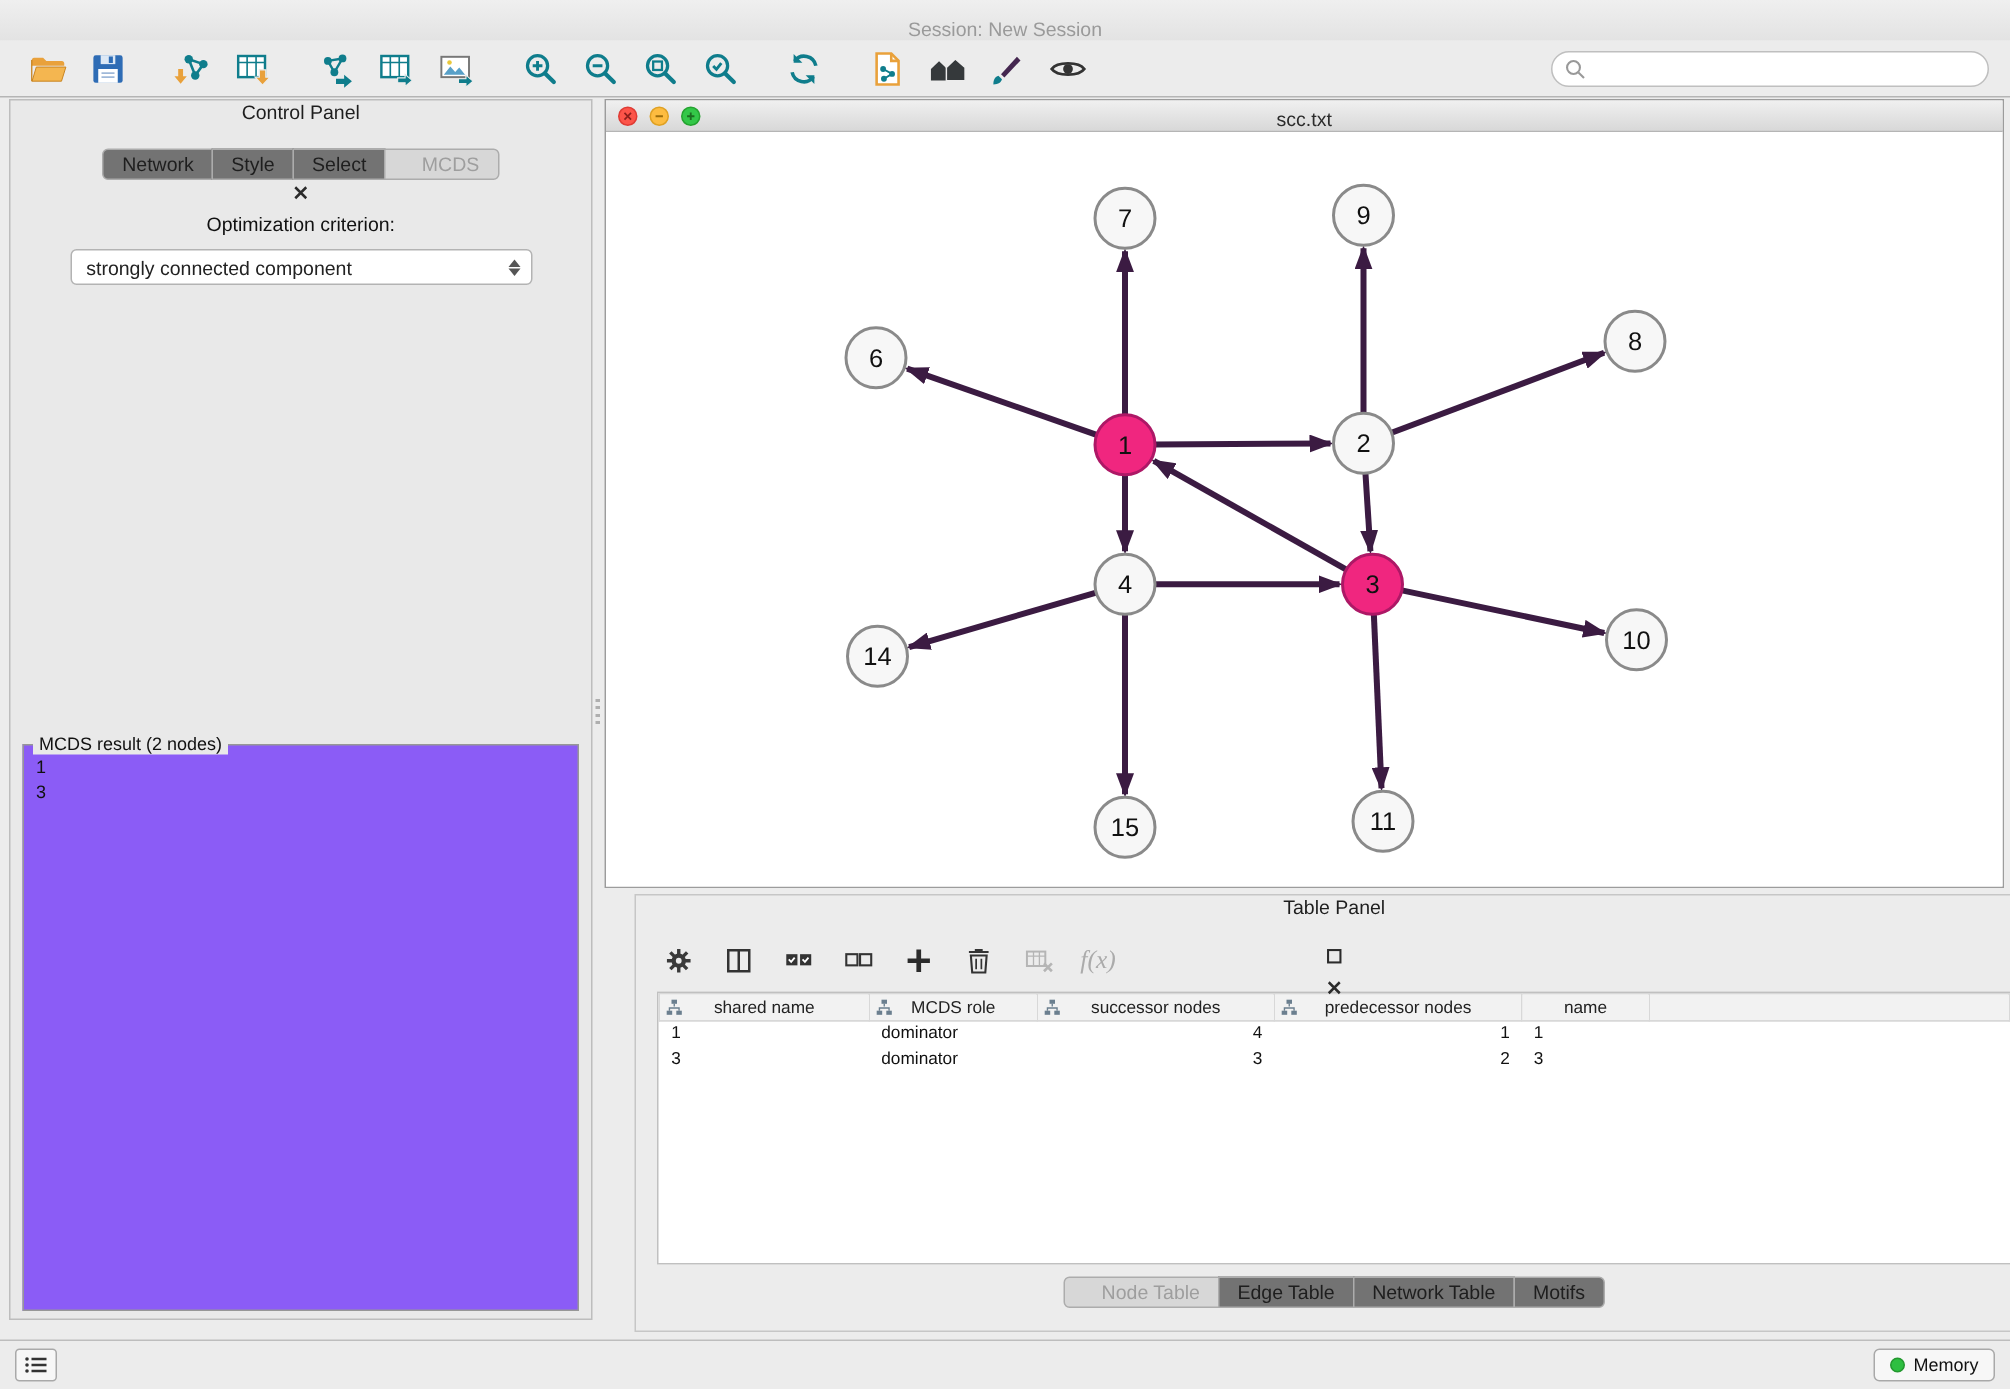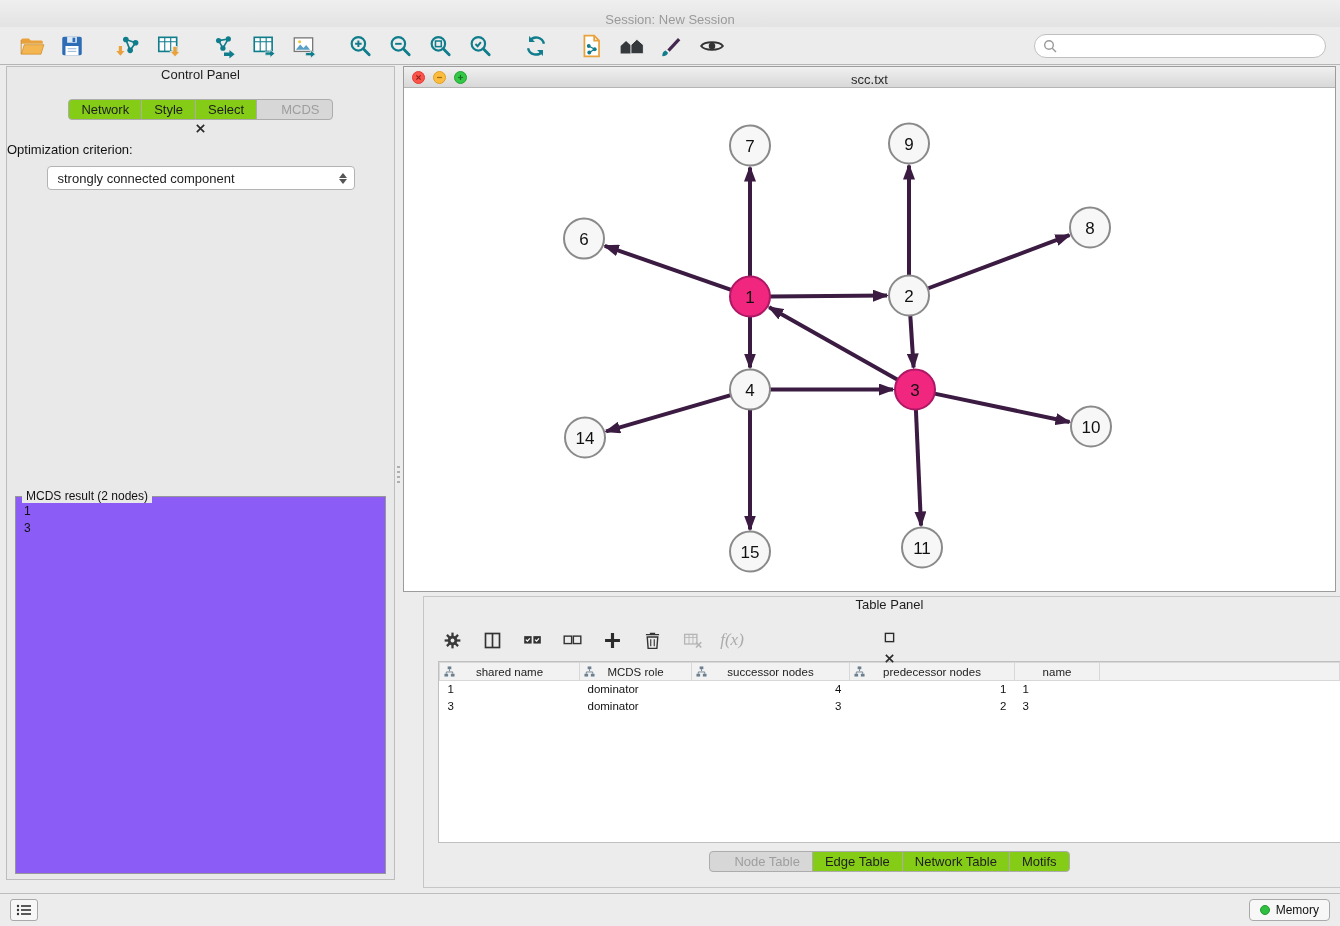--- a/index.html
+++ b/index.html
@@ -36,29 +36,29 @@
 
   
   .panel-header { height:24px; display:flex; align-items:center; padding:0 8px; gap:10px;flex-direction:column; }
   .panel-header .ph-title { font-size:13px; color:#1E1E1E; }
   .panel-header .ph-spacer { flex:1; }
   .ph-icon { width:14px; height:14px; display:flex; align-items:center; justify-content:center; }
   .ph-icon svg { width:11px; height:11px; }
 
   
   .seg-tabs { display:flex; justify-content:center; }
-  .seg-tab { padding:2px 12px; font-size:13px; color:#1E1E1E; background:#84cc16;
+  .seg-tab { padding:2px 12px; font-size:13px; color:#1E1E1E; background:#737373;
     border:1px solid #ACACAC; margin-left:-1px; white-space:nowrap; }
   .seg-tab:first-child { border-radius:4px 0 0 4px; margin-left:0; }
   .seg-tab:last-child { border-radius:0 4px 4px 0; }
   .seg-tab.active { background:#D7D7D7; color:#9E9E9E;padding-left:24px; }
 
   
   .cp-tabs-row { margin-top:8px; }
-  .opt-label { margin-top:22px; text-align:left; font-size:13px; color:#111; }
+  .opt-label { margin-top:22px; text-align:center; font-size:13px; color:#111; }
   .dropdown { margin:9px auto 0; width:308px; height:24px; background:#fff; border:1px solid #B3B3B3;
     border-radius:4px; display:flex; align-items:center; padding:0 4px 0 10px; font-size:13px; }
   .dropdown .dd-value { flex:1; text-align:left; overflow:hidden; white-space:nowrap; }
   .dd-stepper { width:14px; height:18px; display:flex; flex-direction:column;
     align-items:center; justify-content:center; gap:1px; }
   .dd-stepper .tri-up { width:0; height:0; border-left:4px solid transparent;
     border-right:4px solid transparent; border-bottom:5px solid #555; }
   .dd-stepper .tri-down { width:0; height:0; border-left:4px solid transparent;
     border-right:4px solid transparent; border-top:5px solid #555; }
   .btn-row { margin-top:15px; display:flex; justify-content:center; gap:14px; }

